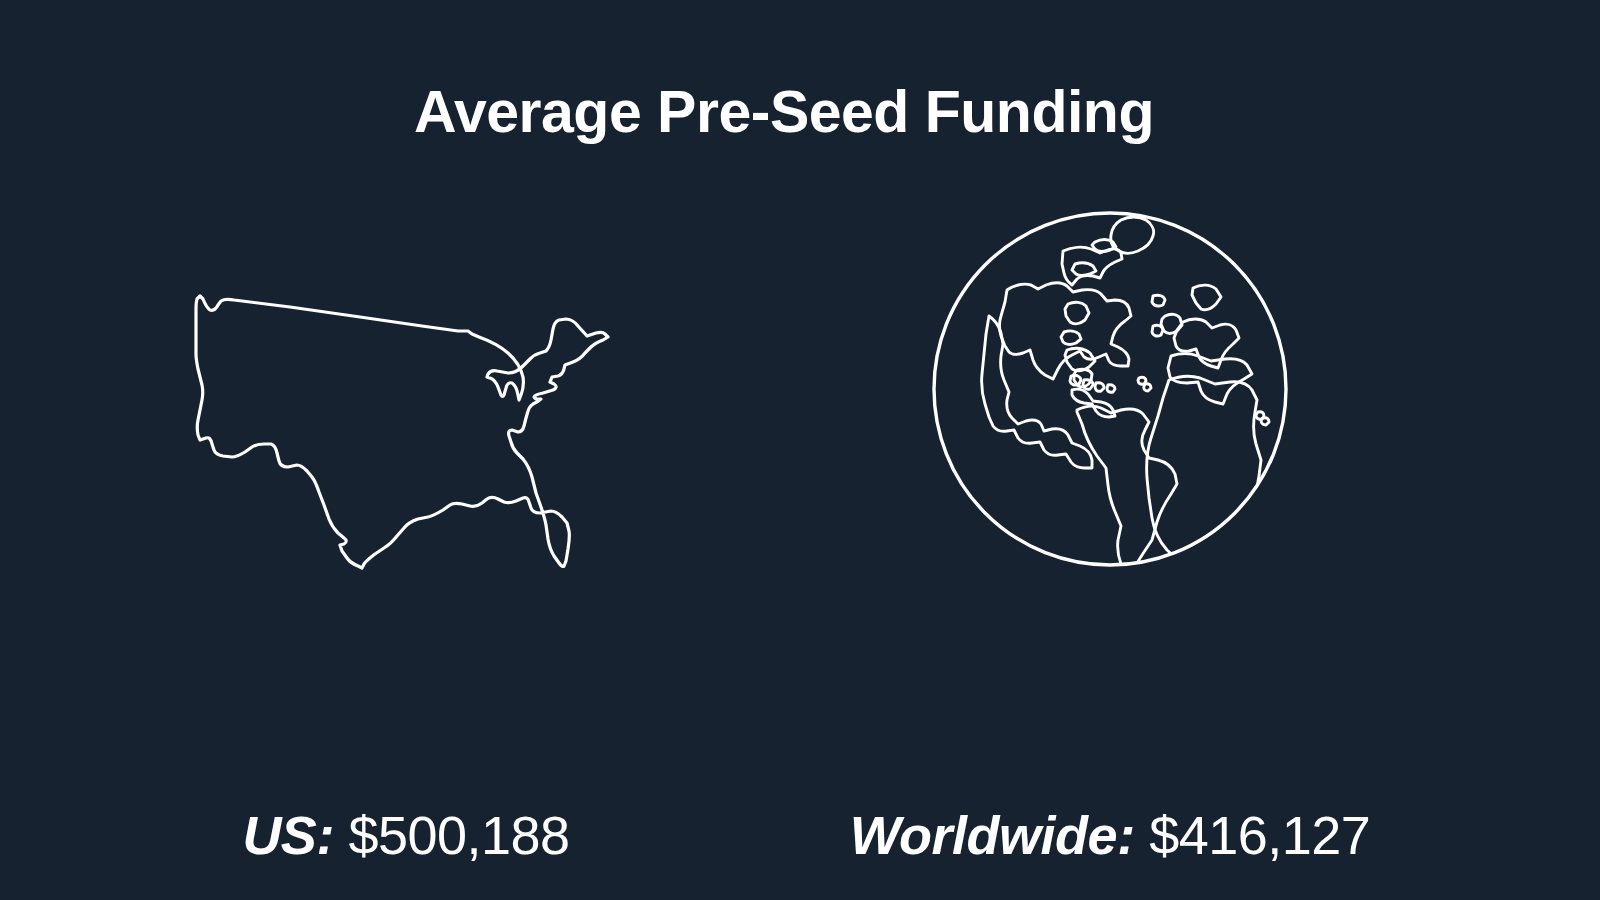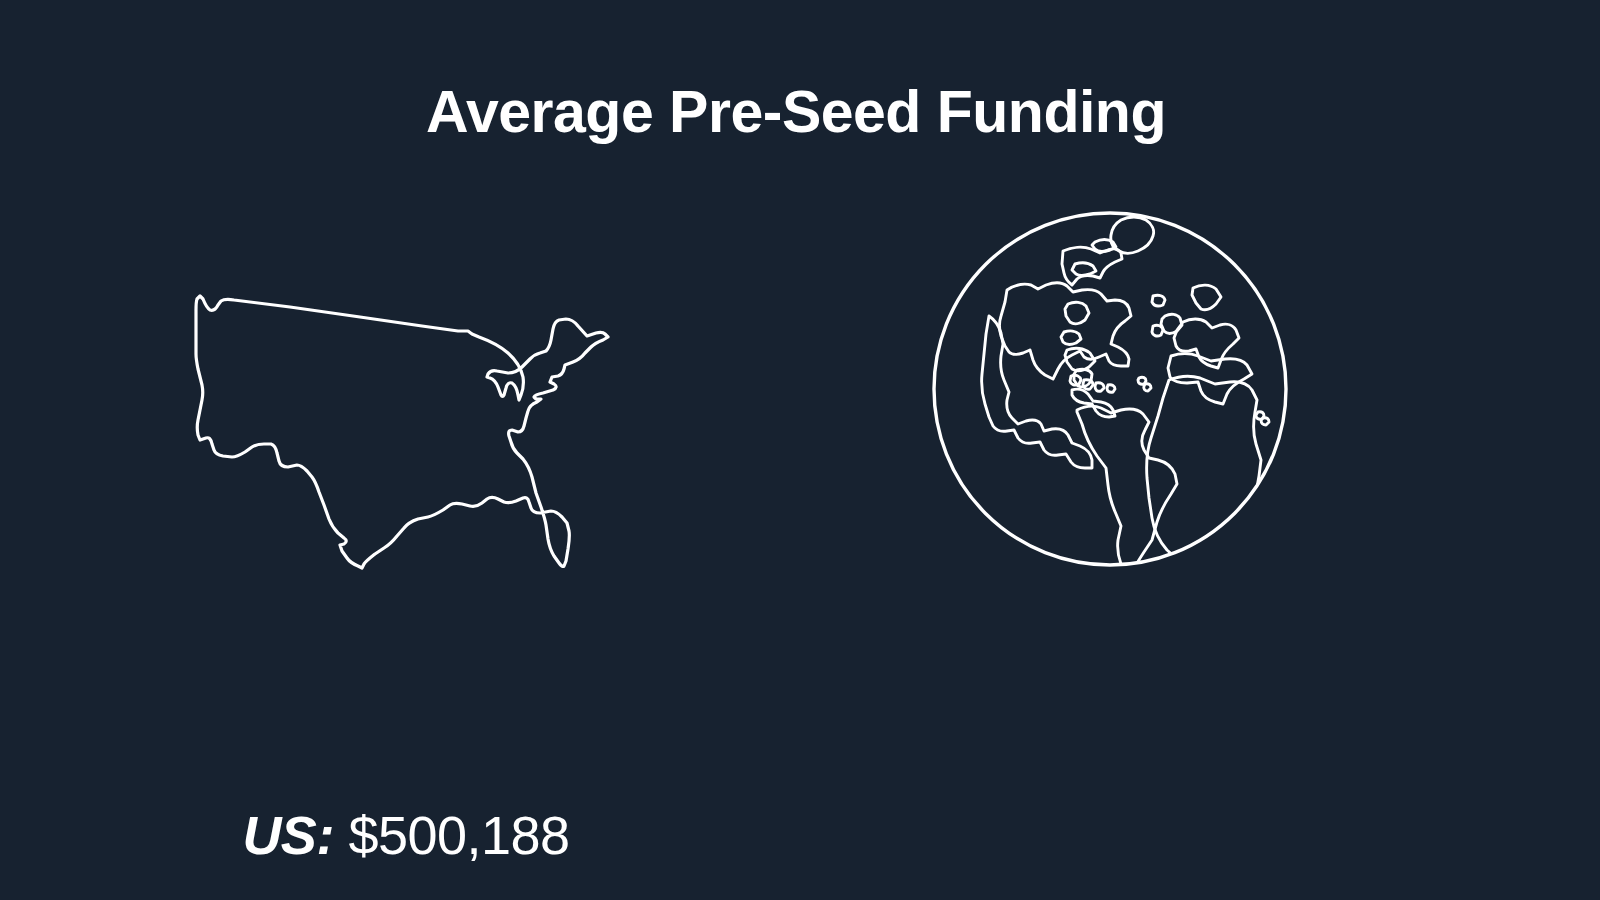--- a/index.html
+++ b/index.html
@@ -20,21 +20,21 @@
   .slide {
     position: absolute;
     inset: 0;
     width: 1600px;
     height: 900px;
   }
 
   
   .title {
     position: absolute;
-    left: 12px;
+    left: 0;
     top: 83px;
     width: 1568px;
     text-align: center;
     font-size: 59px;
     font-weight: bold;
     letter-spacing: -0.5px;
     color: #ffffff;
     line-height: 1.0;
     white-space: nowrap;
   }
@@ -392,15 +392,18 @@
           <path d="M 220 180 C 224 179 226 181 226 184 L 223 187
                    C 220 187 218 185 219 182 Z"></path>
           <path d="M 333 208 C 337 207 339 209 339 212 L 337 215
                    C 333 216 331 214 331 211 Z"></path>
           <path d="M 338 214 C 342 213 344 215 344 218 L 341 221
                    C 338 221 336 219 336 216 Z"></path>
         </g>
       </svg>
     </div>
 
+    <div class="caption cap-worldwide">
+      <span class="lbl">Worldwide: </span><span class="val">$416,127</span>
+    </div>
   </div>
 
 </div>
 
 </body></html>

